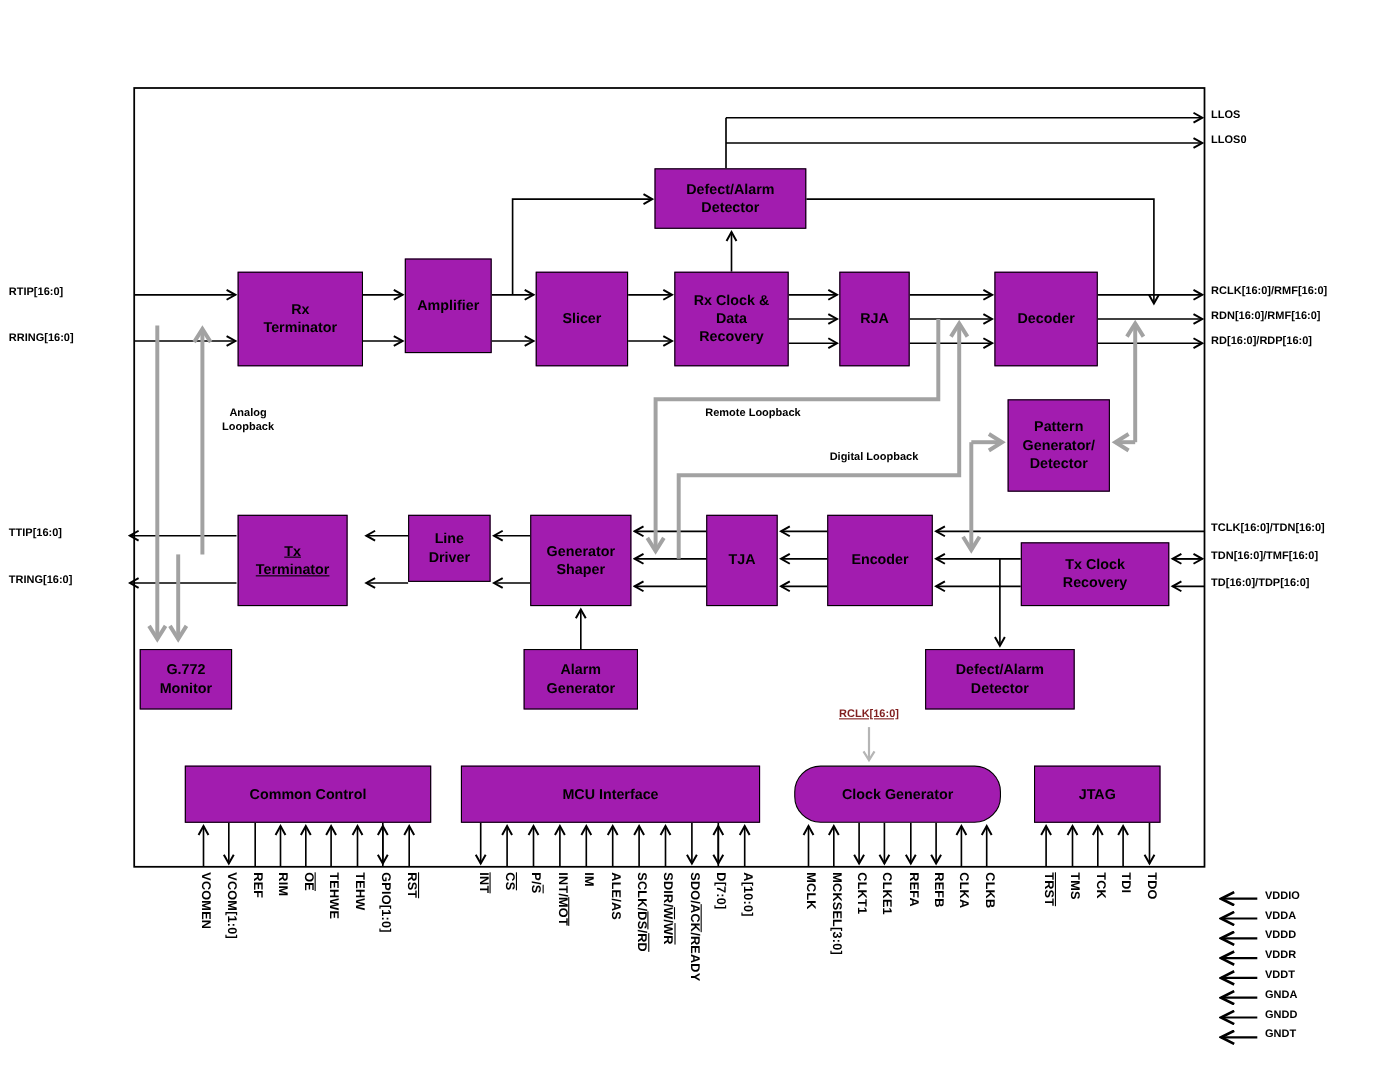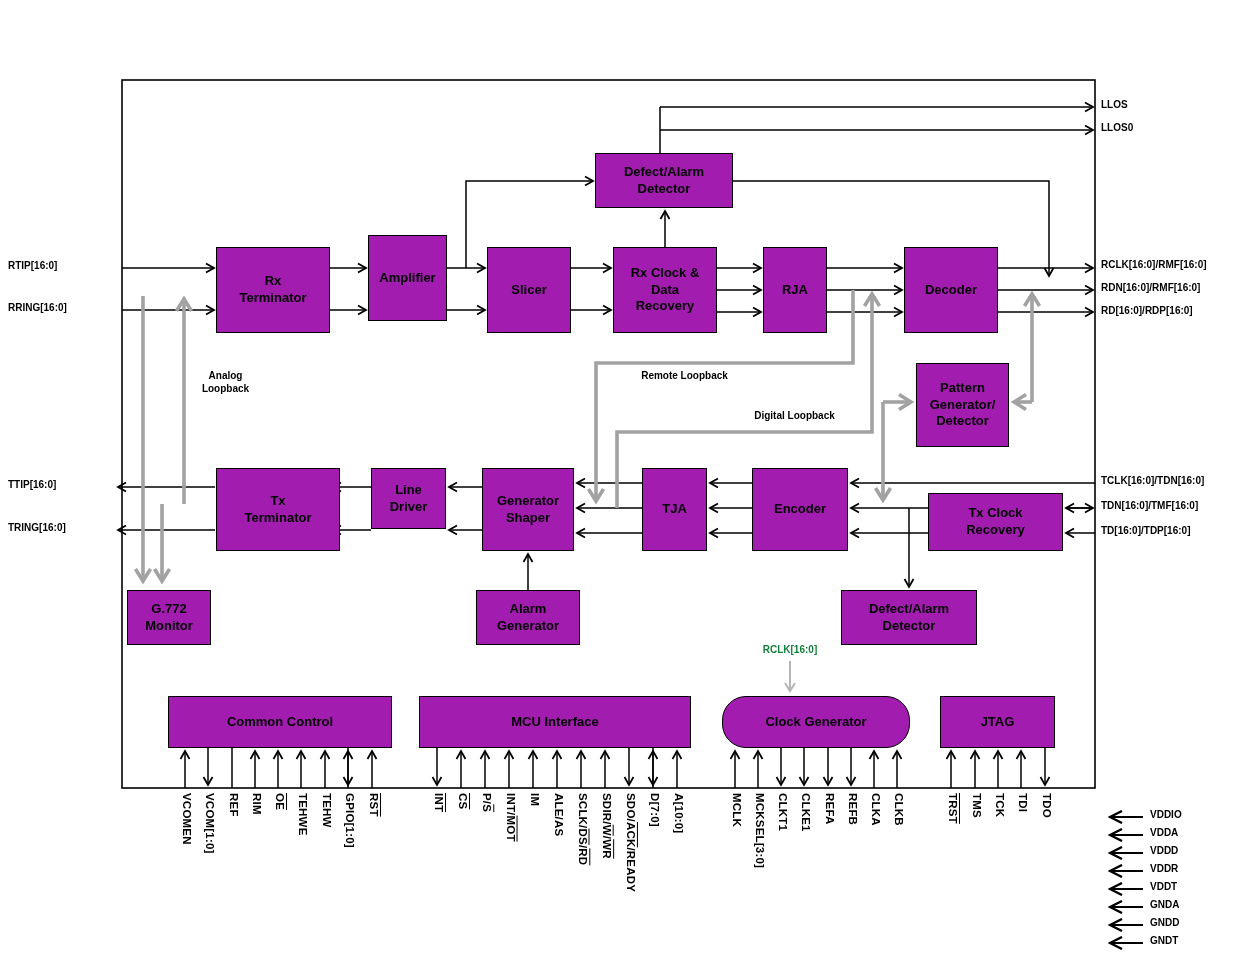--- a/index.html
+++ b/index.html
@@ -4,21 +4,21 @@
 <style>
   html,body{margin:0;padding:0;background:#fff;}
   #canvas{position:relative;width:1256px;height:977px;background:#fff;overflow:hidden;
           font-family:"Liberation Sans",sans-serif;color:#000;}
   #wires{position:absolute;left:0;top:0;}
   .block{position:absolute;border:1.5px solid #000;background:#a21caf;display:flex;
          align-items:center;justify-content:center;text-align:center;white-space:pre-line;
          font-size:13px;font-weight:bold;line-height:1.3;box-sizing:border-box;}
   .lbl{position:absolute;font-size:10px;font-weight:bold;white-space:pre-line;line-height:1.25;}
   .lbl.center{text-align:center;}
-  .lbl.gray{color:#15803d;}
+  .lbl.gray{color:#7f1d1d;text-decoration:underline;}
   .vpin{position:absolute;writing-mode:vertical-rl;font-size:11.5px;font-weight:bold;
         width:18px;line-height:1;letter-spacing:0.2px;}
   .ov{text-decoration:overline;text-decoration-thickness:1.3px;}
 </style>
 </head>
 <body>
 
 <div id="canvas">
 
   <svg id="wires" width="1256" height="977">
@@ -157,21 +157,21 @@
       <div class="block" style="left: 613px; top: 247px; width: 104px; height: 86px;">Rx Clock &amp;
 Data
 Recovery</div>
       <div class="block" style="left: 763px; top: 247px; width: 64px; height: 86px;">RJA</div>
       <div class="block" style="left: 904px; top: 247px; width: 94px; height: 86px;">Decoder</div>
       <div class="block" style="left: 595px; top: 153px; width: 138px; height: 55px;">Defect/Alarm
 Detector</div>
       <div class="block" style="left: 916px; top: 363px; width: 93px; height: 84px;">Pattern
 Generator/
 Detector</div>
-      <div class="block" style="left: 216px; top: 468px; width: 124px; height: 83px;">Tx
+      <div class="block" style="left: 216px; top: 468px; width: 100px; height: 83px; text-decoration: underline;">Tx
 Terminator</div>
       <div class="block" style="left: 371px; top: 468px; width: 75px; height: 61px;">Line
 Driver</div>
       <div class="block" style="left: 482px; top: 468px; width: 92px; height: 83px;">Generator
 Shaper</div>
       <div class="block" style="left: 642px; top: 468px; width: 65px; height: 83px;">TJA</div>
       <div class="block" style="left: 752px; top: 468px; width: 96px; height: 83px;">Encoder</div>
       <div class="block" style="left: 928px; top: 493px; width: 135px; height: 58px;">Tx Clock
 Recovery</div>
       <div class="block" style="left: 476px; top: 590px; width: 104px; height: 55px;">Alarm

